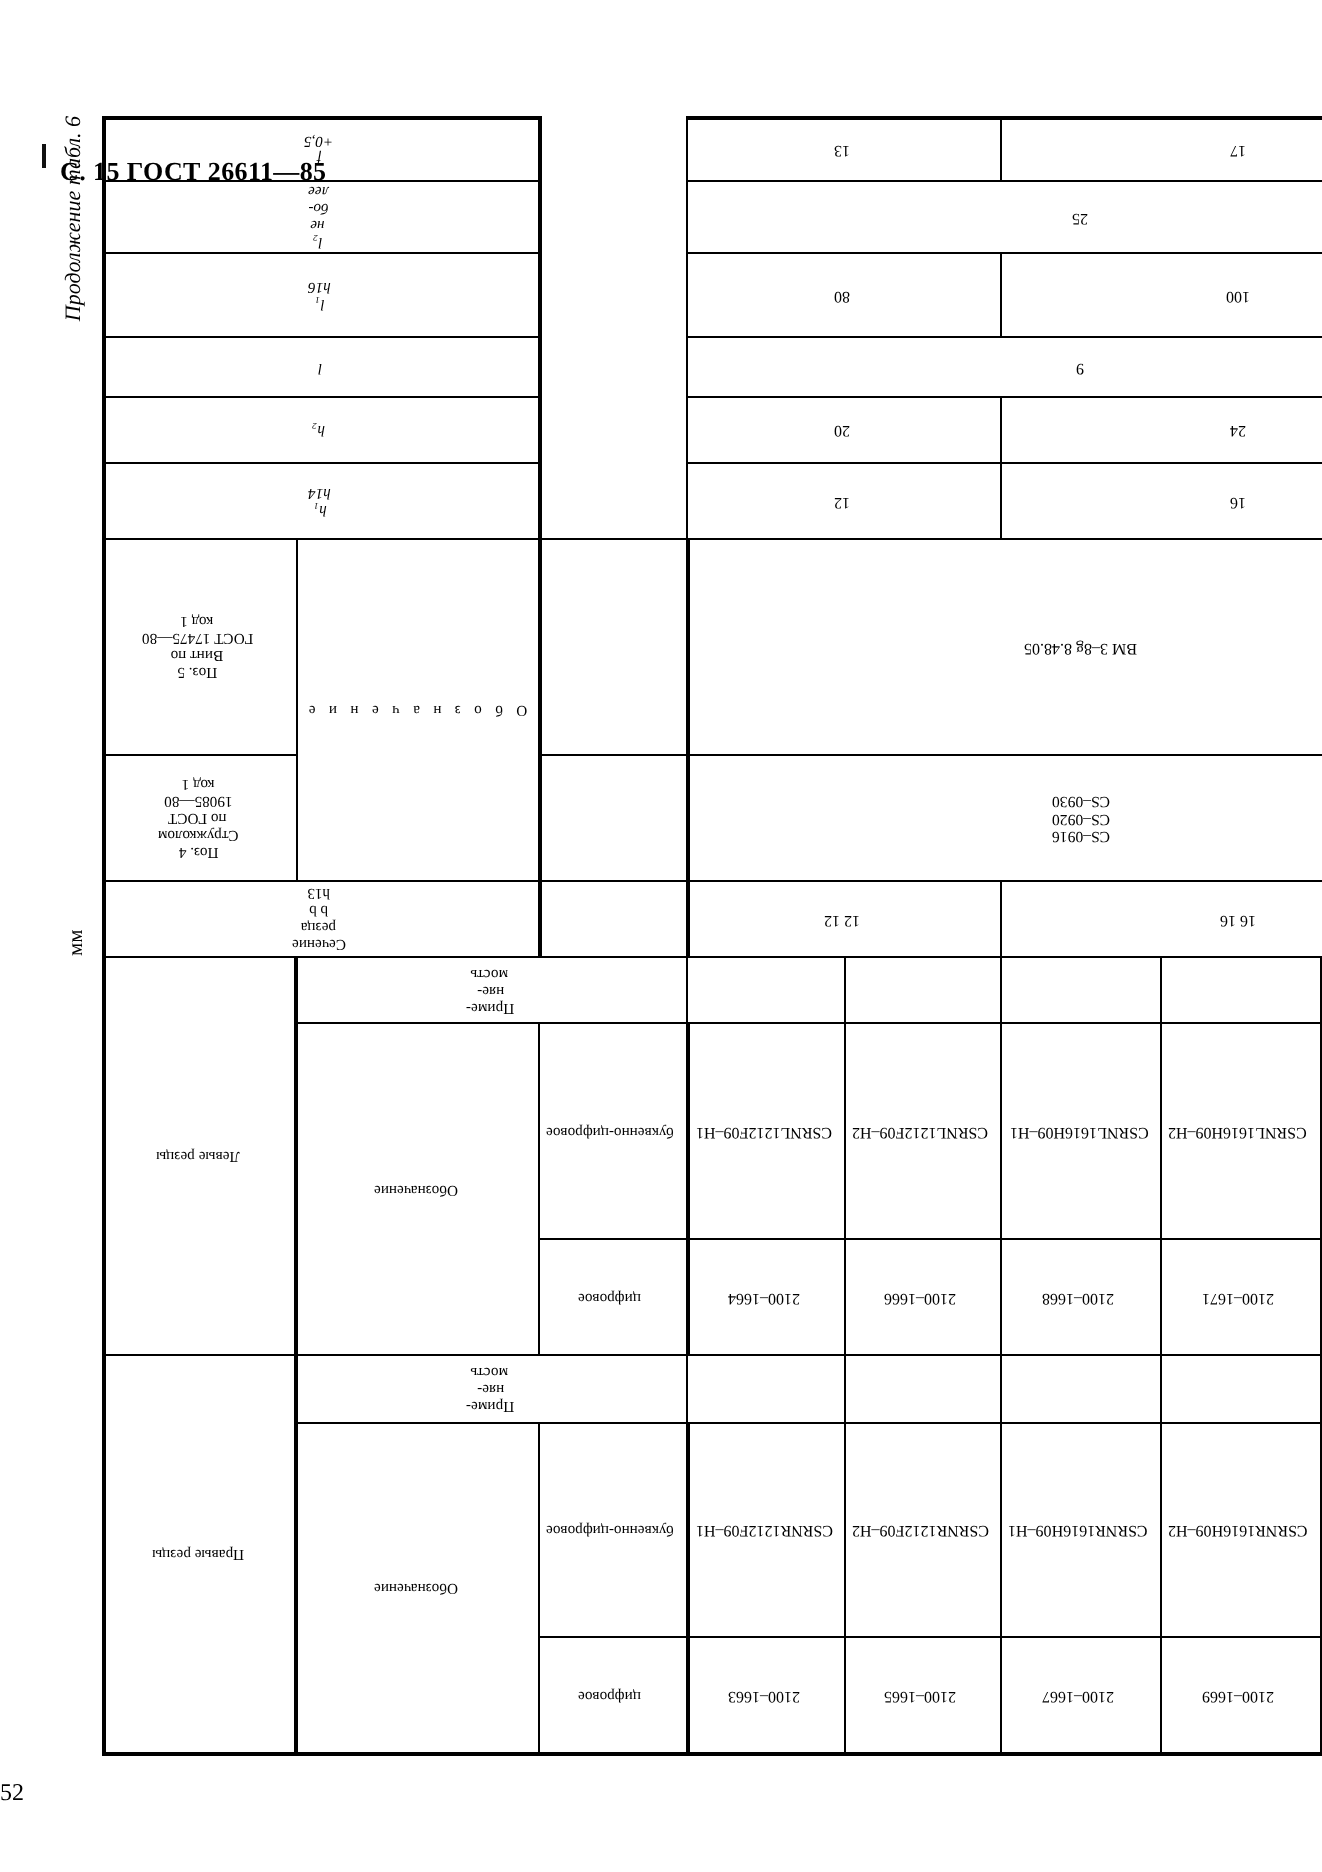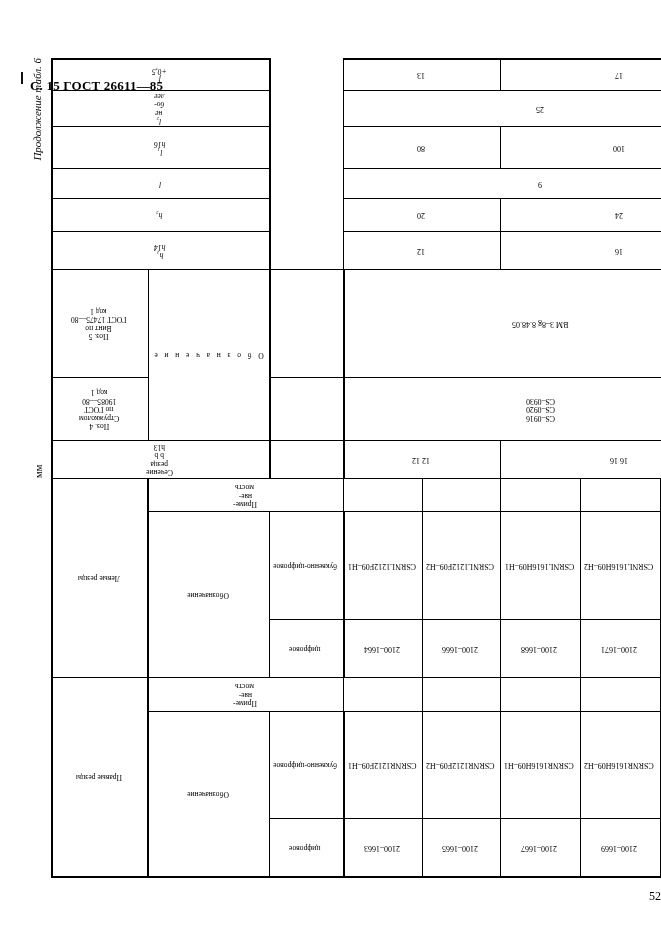--- a/index.html
+++ b/index.html
@@ -3,21 +3,21 @@
 <meta charset="utf-8">
 <style>
   html,body{margin:0;padding:0;background:#ffffff;}
   body{width:661px;height:936px;font-family:"Liberation Serif",serif;color:#000;position:relative;overflow:hidden;}
 
   .page{position:absolute;inset:0;}
 
   
   .page-head{position:absolute;left:30px;top:78px;font-family:"Liberation Serif",serif;
              font-weight:bold;font-size:13px;letter-spacing:.2px;white-space:nowrap;}
-  .page-num{position:absolute;left:0;right:0;bottom:32px;text-align:right;font-size:12px;}
+  .page-num{position:absolute;left:0;right:0;bottom:32px;text-align:left;font-size:12px;}
 
   
   .margin-tick{position:absolute;left:21px;top:72px;width:2px;height:12px;background:#111;}
 
   
   
   .rot-wrap{position:absolute;left:0;top:0;width:661px;height:936px;}
   .rot-inner{position:absolute;
              width:820px;height:560px;
              left:50%;top:50%;

